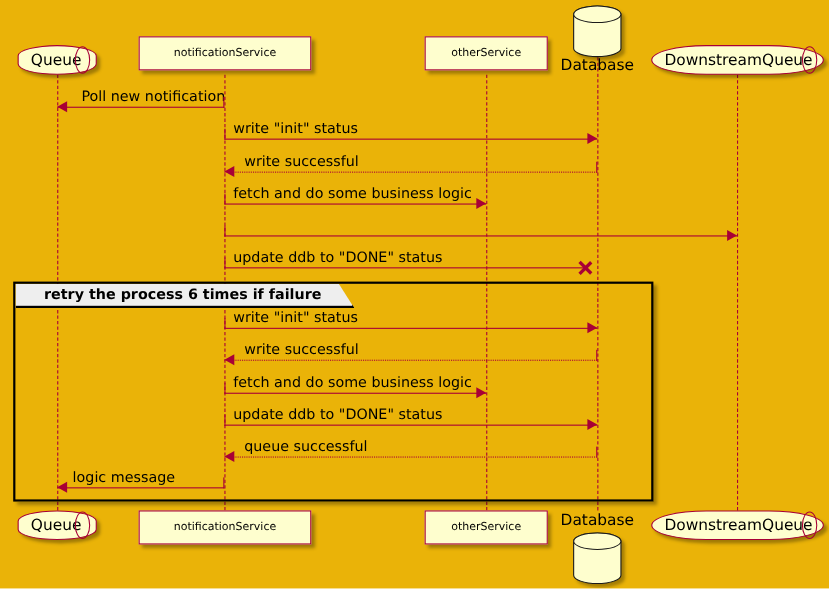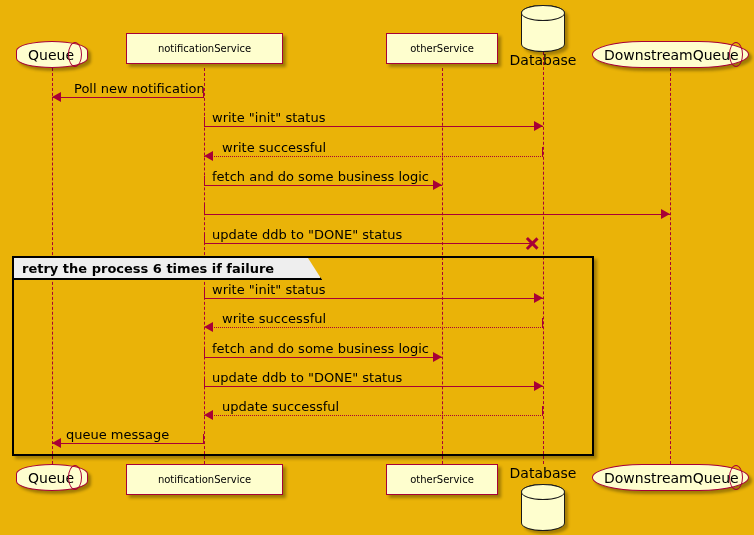--- a/index.html
+++ b/index.html
@@ -146,21 +146,21 @@
     position: absolute;
     box-sizing: border-box;
     background: #EEEEEE;
     border-right: 2px solid #000000;
     border-bottom: 2px solid #000000;
     color: #000000;
     font-size: 13px;
     font-weight: bold;
     display: flex;
     align-items: center;
-    padding-left: 8px;
+    padding-left: 26px;
     white-space: nowrap;
     clip-path: polygon(0 0, calc(100% - 14px) 0, 100% 100%, 0 100%);
   }
 </style>
 </head>
 <body>
 
 <div id="canvas">
 
   <div class="lifeline" style="left:52px; top:68px; height:396px;"></div>
@@ -238,26 +238,26 @@
   <div class="msg-label" style="left:212px; top:342px;">fetch and do some business logic</div>
   <div class="msg-line" style="left:204px; top:357px; width:238px;"></div>
   <div class="msg-stub" style="left:204px; top:348px; height:10px;"></div>
   <div class="arrow-r" style="left:433px; top:352px;"></div>
 
   <div class="msg-label" style="left:212px; top:371px;">update ddb to "DONE" status</div>
   <div class="msg-line" style="left:204px; top:386px; width:339px;"></div>
   <div class="msg-stub" style="left:204px; top:377px; height:10px;"></div>
   <div class="arrow-r" style="left:534px; top:381px;"></div>
 
-  <div class="msg-label" style="left:222px; top:400px;">update successful</div>
+  <div class="msg-label" style="left:222px; top:400px;">queue successful</div>
   <div class="msg-line dotted" style="left:204px; top:415px; width:339px;"></div>
   <div class="msg-stub" style="left:542px; top:406px; height:10px;"></div>
   <div class="arrow-l" style="left:204px; top:410px;"></div>
 
-  <div class="msg-label" style="left:66px; top:428px;">queue message</div>
+  <div class="msg-label" style="left:66px; top:428px;">logic message</div>
   <div class="msg-line" style="left:52px; top:443px; width:152px;"></div>
   <div class="msg-stub" style="left:203px; top:434px; height:10px;"></div>
   <div class="arrow-l" style="left:52px; top:438px;"></div>
 
   <div class="qbox" style="left:16px; top:464px; width:72px; height:27px;">
     <span class="qlabel">Queue</span>
   </div>
   <div class="qcap" style="left:68px; top:465px; width:14px; height:25px;"></div>
 
   <div class="pbox" style="left:126px; top:464px; width:157px; height:31px;">

